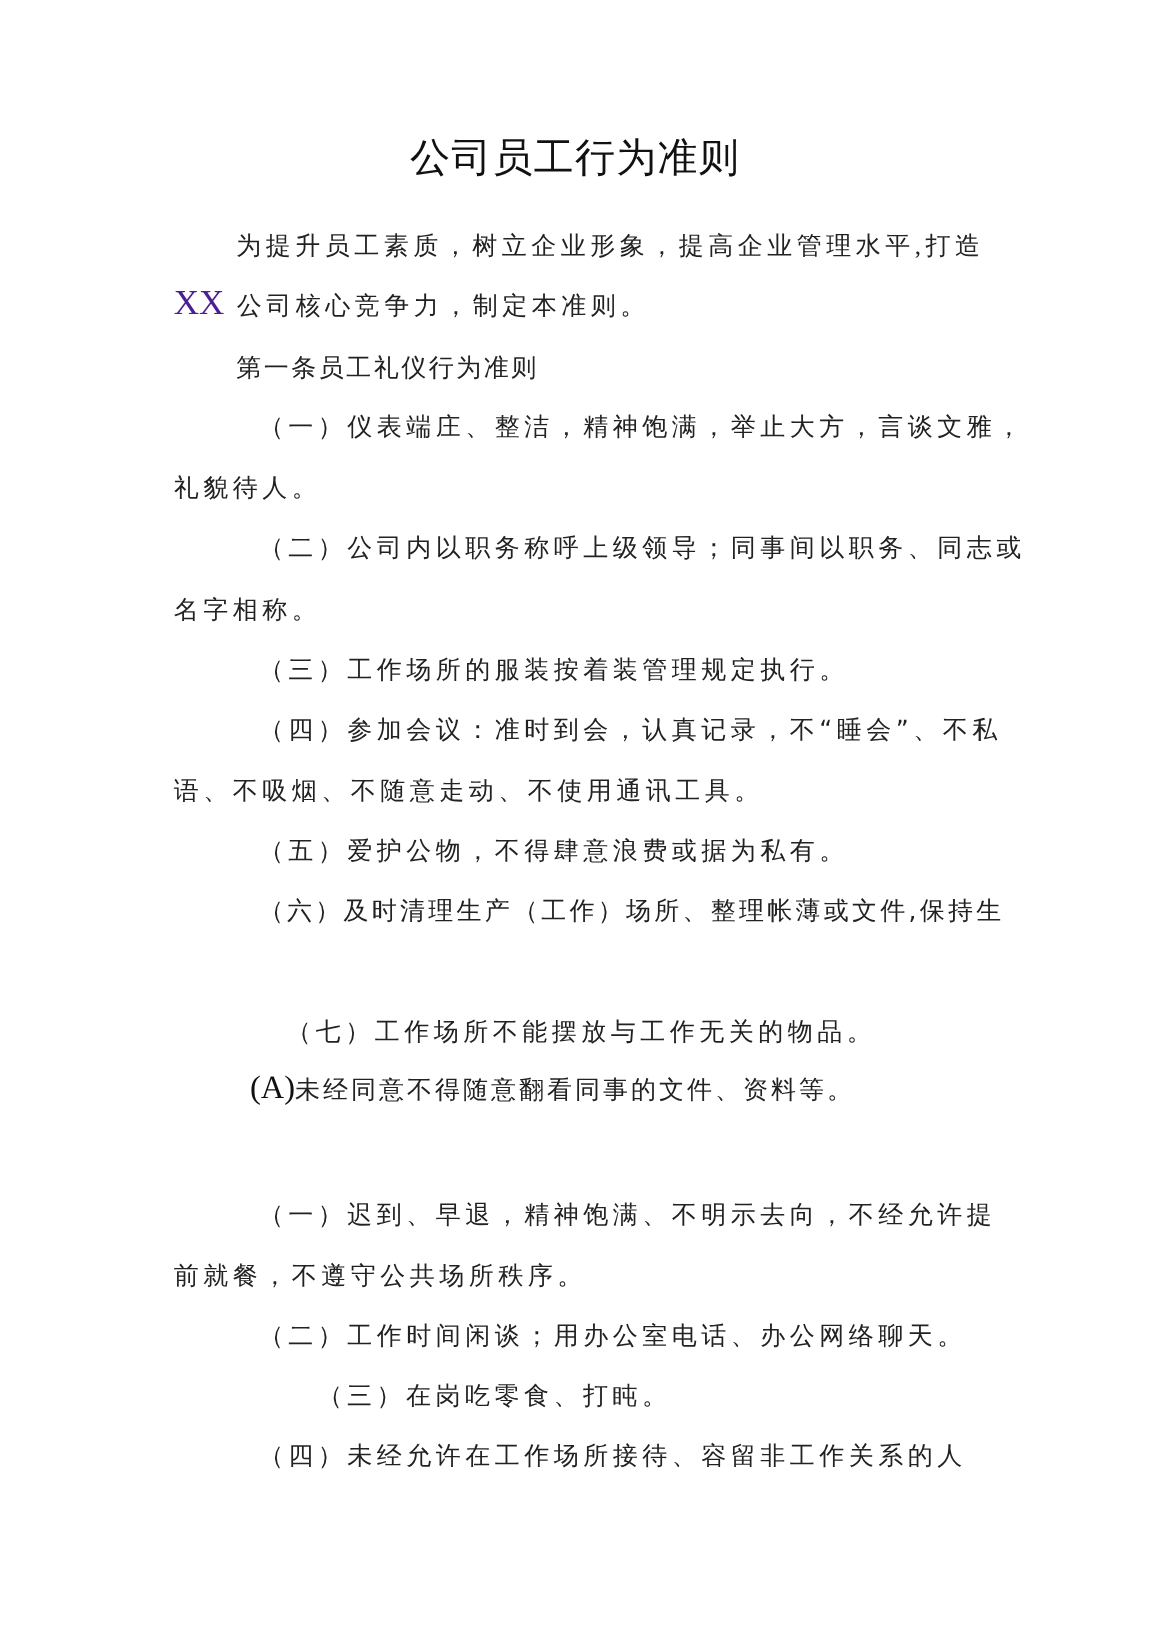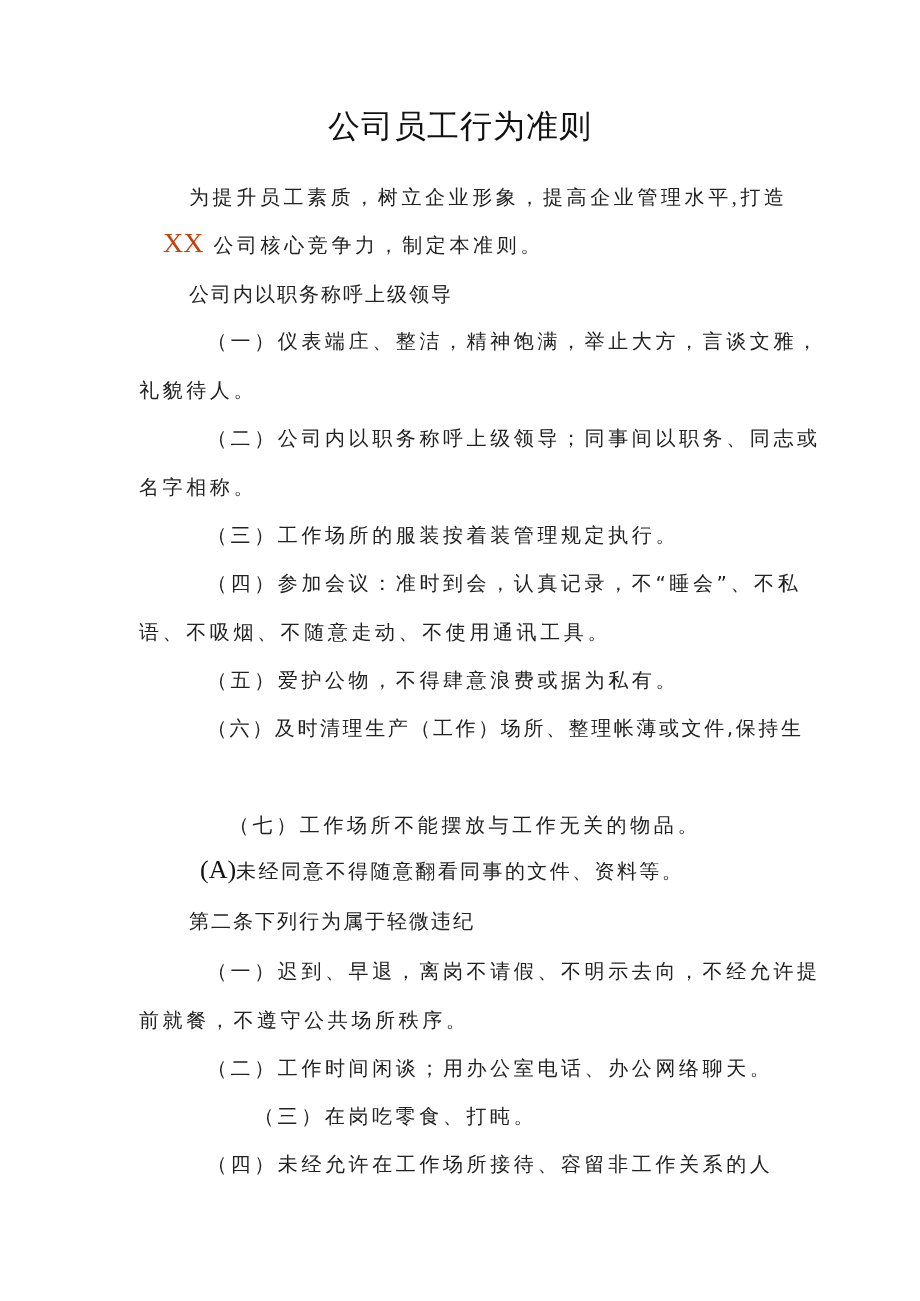--- a/index.html
+++ b/index.html
@@ -40,43 +40,42 @@
       line-height: 28px;
       letter-spacing: 3.6px;
       white-space: nowrap;
       color: #222;
       font-family: "DejaVu Sans", sans-serif;
     }
     .latin-big {
       font-family: "Liberation Serif", "DejaVu Serif", serif;
       font-size: 28px;
       letter-spacing: 0;
-      color: #c2410c;
-      margin-left: 24px;
+      color: #4c1d95;
     }
     .latin-mid {
       font-family: "Liberation Serif", "DejaVu Serif", serif;
       font-size: 26px;
       letter-spacing: 0;
       color: #111;
     }
   </style>
 </head>
 <body>
 
 <div class="page">
 
   <div class="title">公司员工行为准则</div>
 
   <div class="line" style="left:189px; top:183px;font-family:Liberation Serif, serif;">为提升员工素质，树立企业形象，提高企业管理水平,打造</div>
   <div class="line" style="left:139px; top:229px;">
     <span class="latin-big">XX</span><span> 公司核心竞争力，制定本准则。</span>
   </div>
 
-  <div class="line" style="left:189px; top:280px; letter-spacing:2px;">公司内以职务称呼上级领导</div>
+  <div class="line" style="left:189px; top:280px; letter-spacing:2px;">第一条员工礼仪行为准则</div>
 
   <div class="line" style="left:207px; top:327px;">（一）仪表端庄、整洁，精神饱满，举止大方，言谈文雅，</div>
   <div class="line" style="left:139px; top:376px;">礼貌待人。</div>
 
   <div class="line" style="left:207px; top:424px;">（二）公司内以职务称呼上级领导；同事间以职务、同志或</div>
   <div class="line" style="left:139px; top:473px;">名字相称。</div>
 
   <div class="line" style="left:207px; top:521px;">（三）工作场所的服装按着装管理规定执行。</div>
 
   <div class="line" style="left:207px; top:569px;text-align:center;">（四）参加会议：准时到会，认真记录，不“睡会”、不私</div>
@@ -85,23 +84,22 @@
   <div class="line" style="left:207px; top:714px; letter-spacing:2.6px;">（六）及时清理生产（工作）场所、整理帐薄或文件,保持生</div>
 
   <div class="line" style="left:207px; top:666px;">（五）爱护公物，不得肆意浪费或据为私有。</div>
 
   <div class="line" style="left:207px; top:811px;margin-left:22px;">（七）工作场所不能摆放与工作无关的物品。</div>
 
   <div class="line" style="left:200px; top:856px; letter-spacing:2.4px;">
     <span class="latin-mid">(A)</span><span>未经同意不得随意翻看同事的文件、资料等。</span>
   </div>
 
-  <div class="line" style="left:189px; top:907px; letter-spacing:2px;">第二条下列行为属于轻微违纪</div>
 
-  <div class="line" style="left:207px; top:957px;">（一）迟到、早退，离岗不请假、不明示去向，不经允许提</div>
+  <div class="line" style="left:207px; top:957px;">（一）迟到、早退，精神饱满、不明示去向，不经允许提</div>
   <div class="line" style="left:139px; top:1006px;">前就餐，不遵守公共场所秩序。</div>
 
   <div class="line" style="left:207px; top:1054px;">（二）工作时间闲谈；用办公室电话、办公网络聊天。</div>
 
   <div class="line" style="left:207px; top:1102px;margin-left:47px;">（三）在岗吃零食、打盹。</div>
 
   <div class="line" style="left:207px; top:1150px;">（四）未经允许在工作场所接待、容留非工作关系的人</div>
 
 </div>
 

